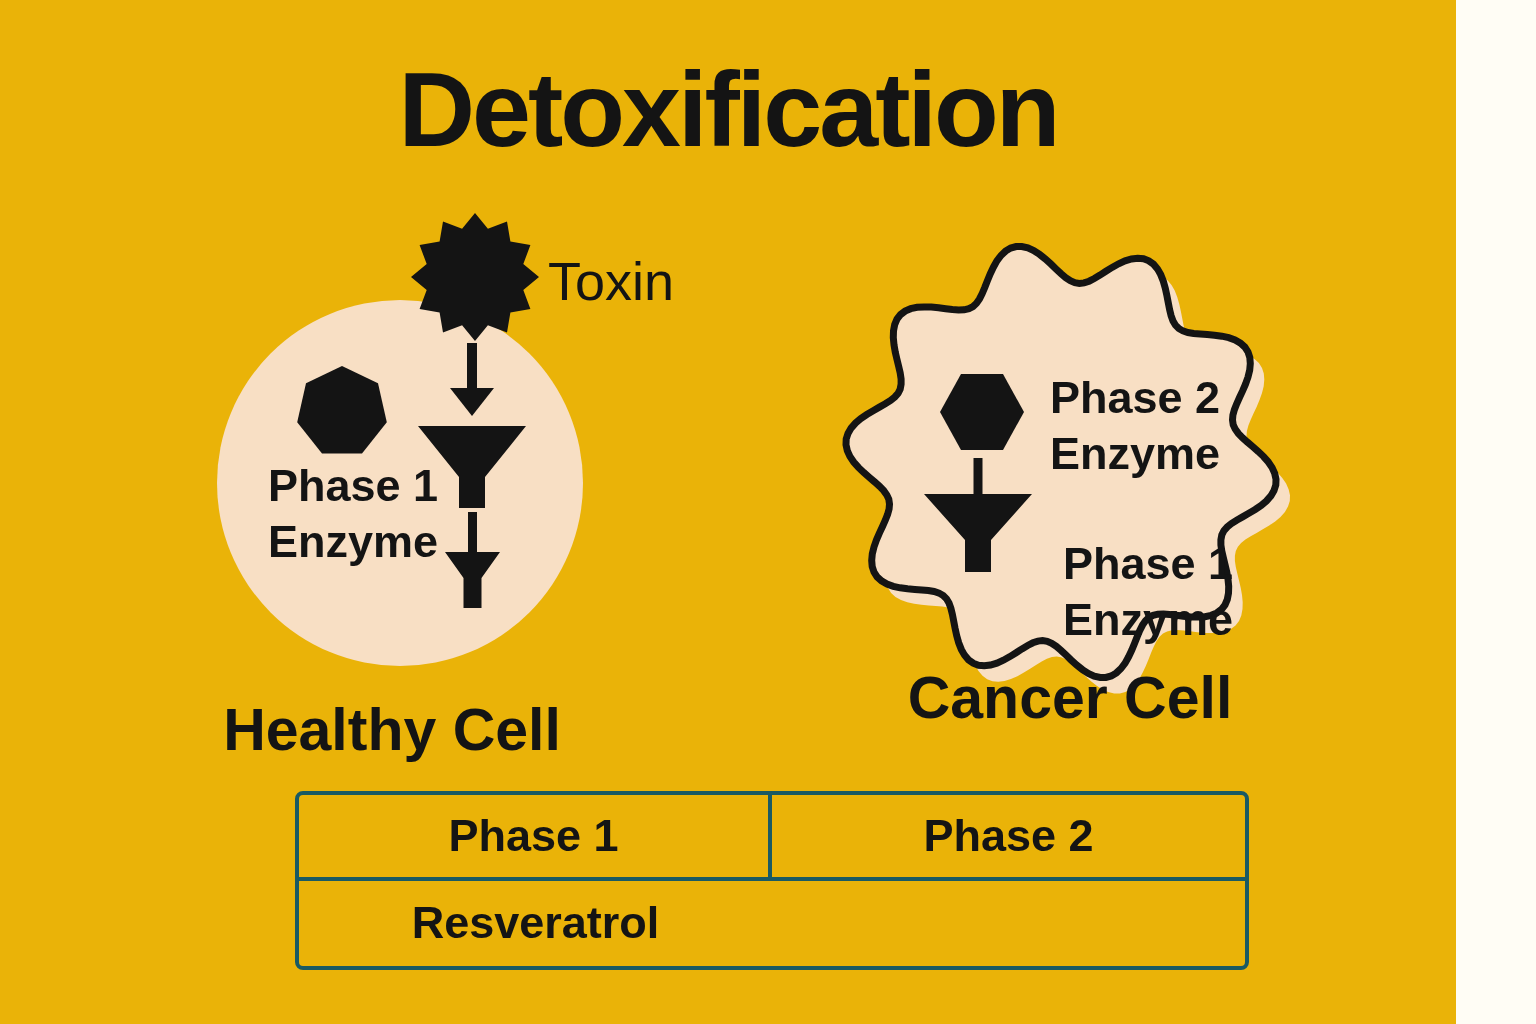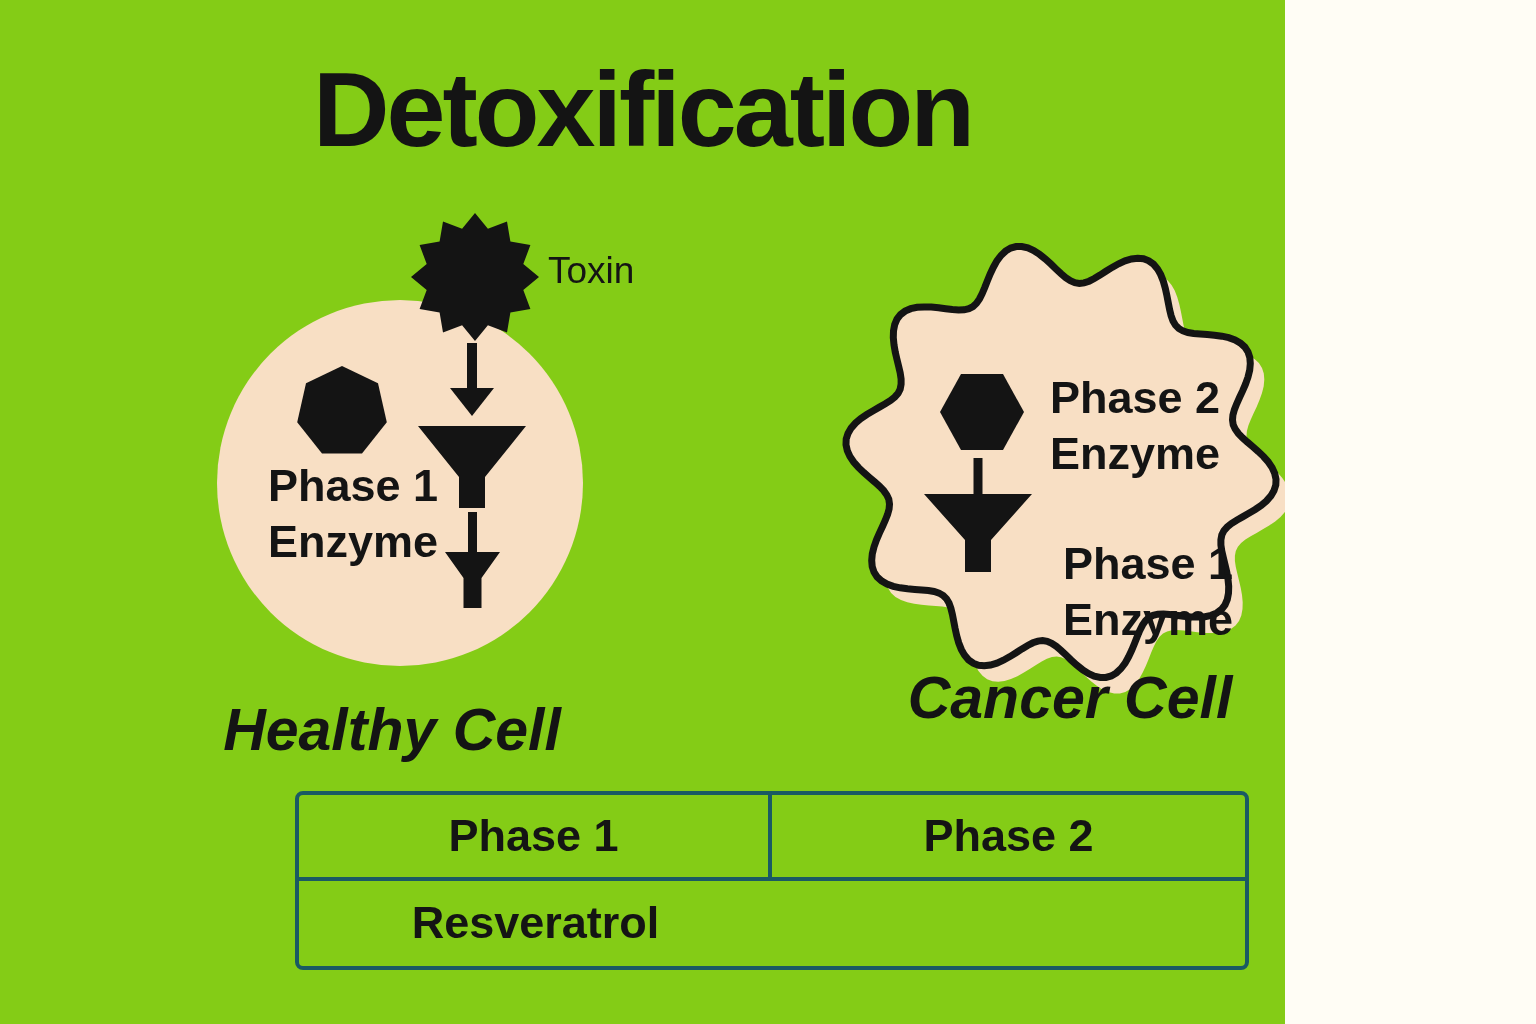--- a/index.html
+++ b/index.html
@@ -1,28 +1,28 @@
 <!DOCTYPE html>
 <html><head>
 <meta charset="utf-8">
 <style>
   html,body{margin:0;padding:0;}
   body{background:#fffdf5;font-family:"Liberation Sans",sans-serif;}
-  .canvas{position:relative;width:1285px;height:1024px;background:#84cc16;overflow:hidden;color:#141414;}
+  .canvas{position:relative;width:1456px;height:1024px;background:#eab308;overflow:hidden;color:#141414;}
   .abs{position:absolute;}
   .title{left:0;right:0;top:56px;text-align:center;font-size:106px;font-weight:700;letter-spacing:-3px;line-height:1.0;color:#141414;}
   .cell-body{left:217px;top:300px;width:366px;height:366px;border-radius:50%;background:#f8dfc4;z-index:1;}
   .icon-svg{z-index:2;}
   .label{z-index:3;color:#141414;}
-  .toxin-label{left:548px;top:250px;font-size:37px;font-weight:500;}
+  .toxin-label{left:548px;top:250px;font-size:54px;font-weight:500;}
   .enzyme-label{font-size:45px;font-weight:700;line-height:56px;}
   .p1h{left:268px;top:458px;}
   .p2c{left:1050px;top:370px;}
   .p1c{left:1063px;top:536px;}
-  .caption{font-size:59px;font-weight:700;text-align:center;font-style:italic;}
+  .caption{font-size:59px;font-weight:700;text-align:center;}
   .cap-healthy{left:102px;top:696px;width:580px;}
   .cap-cancer{left:780px;top:664px;width:580px;}
   .table{left:295px;top:791px;width:946px;height:171px;border:4px solid #1a5a63;border-radius:8px;display:grid;grid-template-columns:1fr 1fr;grid-template-rows:1fr 1fr;z-index:4;background:transparent;}
   .tcell{display:flex;align-items:center;justify-content:center;font-size:45px;font-weight:700;color:#141414;}
   .tcell.br{border-right:4px solid #1a5a63;}
   .tcell.bb{border-bottom:4px solid #1a5a63;}
   svg{display:block;}
 </style>
 </head>
 <body>

